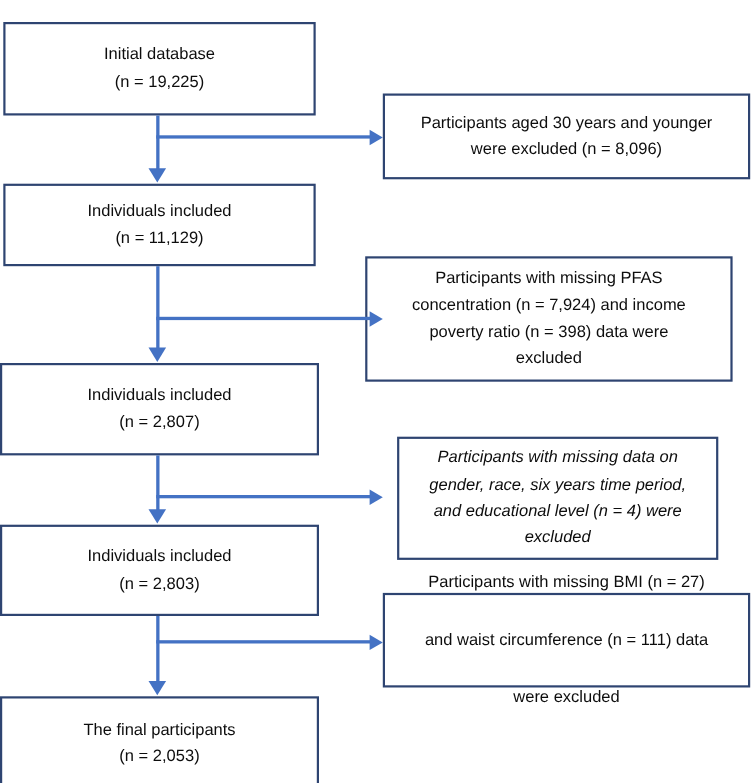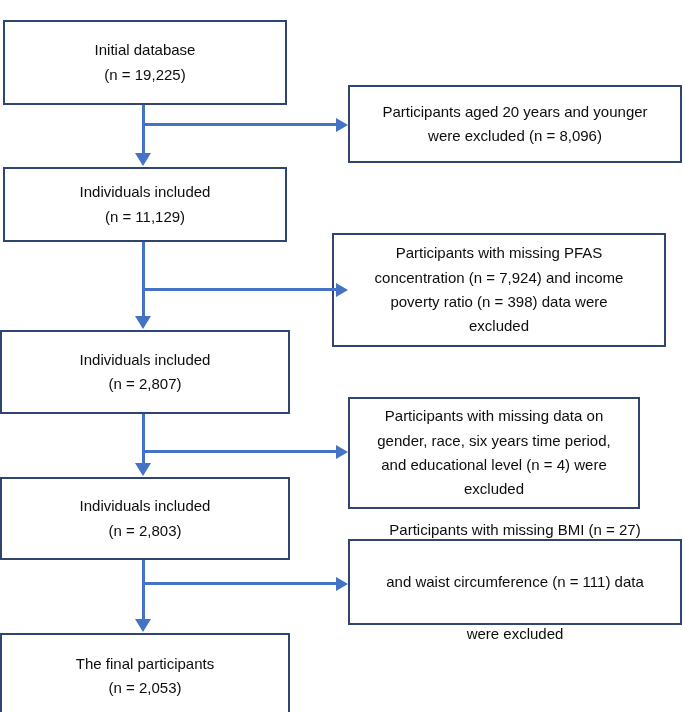--- a/index.html
+++ b/index.html
@@ -92,32 +92,32 @@
     <span class="line">Individuals included</span>
     <span class="line">(n = 2,803)</span>
   </div>
 
   <div class="node" style="left:0px; top:616px; width:290px; height:86px;">
     <span class="line">The final participants</span>
     <span class="line">(n = 2,053)</span>
   </div>
 
   <div class="node" style="left:348px; top:68px; width:334px; height:78px;">
-    <span class="line">Participants aged 20 years and younger</span>
+    <span class="line">Participants aged 30 years and younger</span>
     <span class="line">were excluded (n = 8,096)</span>
   </div>
 
   <div class="node" style="left:332px; top:216px; width:334px; height:114px;">
     <span class="line">Participants with missing PFAS</span>
     <span class="line">concentration (n = 7,924) and income</span>
     <span class="line">poverty ratio (n = 398) data were</span>
     <span class="line">excluded</span>
   </div>
 
-  <div class="node" style="left:348px; top:380px; width:292px; height:112px;">
+  <div class="node" style="left:361px; top:380px; width:292px; height:112px;font-style:italic;">
     <span class="line">Participants with missing data on</span>
     <span class="line">gender, race, six years time period,</span>
     <span class="line">and educational level (n = 4) were</span>
     <span class="line">excluded</span>
   </div>
 
   <div class="node" style="left:348px; top:522px; width:334px; height:86px;gap:28px;">
     <span class="line">Participants with missing BMI (n = 27)</span>
     <span class="line">and waist circumference (n = 111) data</span>
     <span class="line">were excluded</span>

